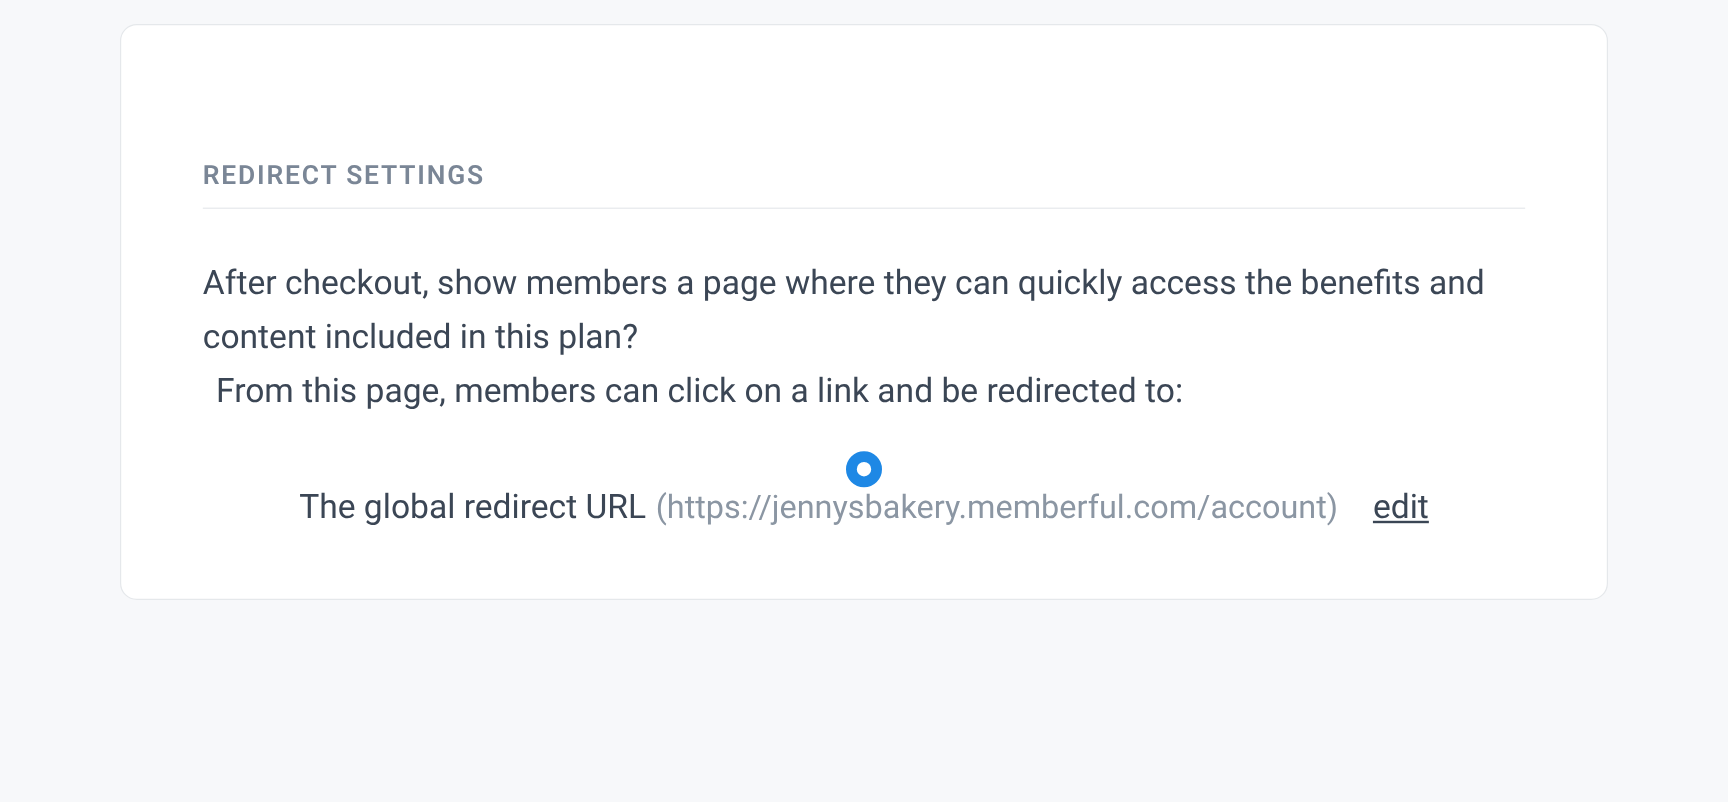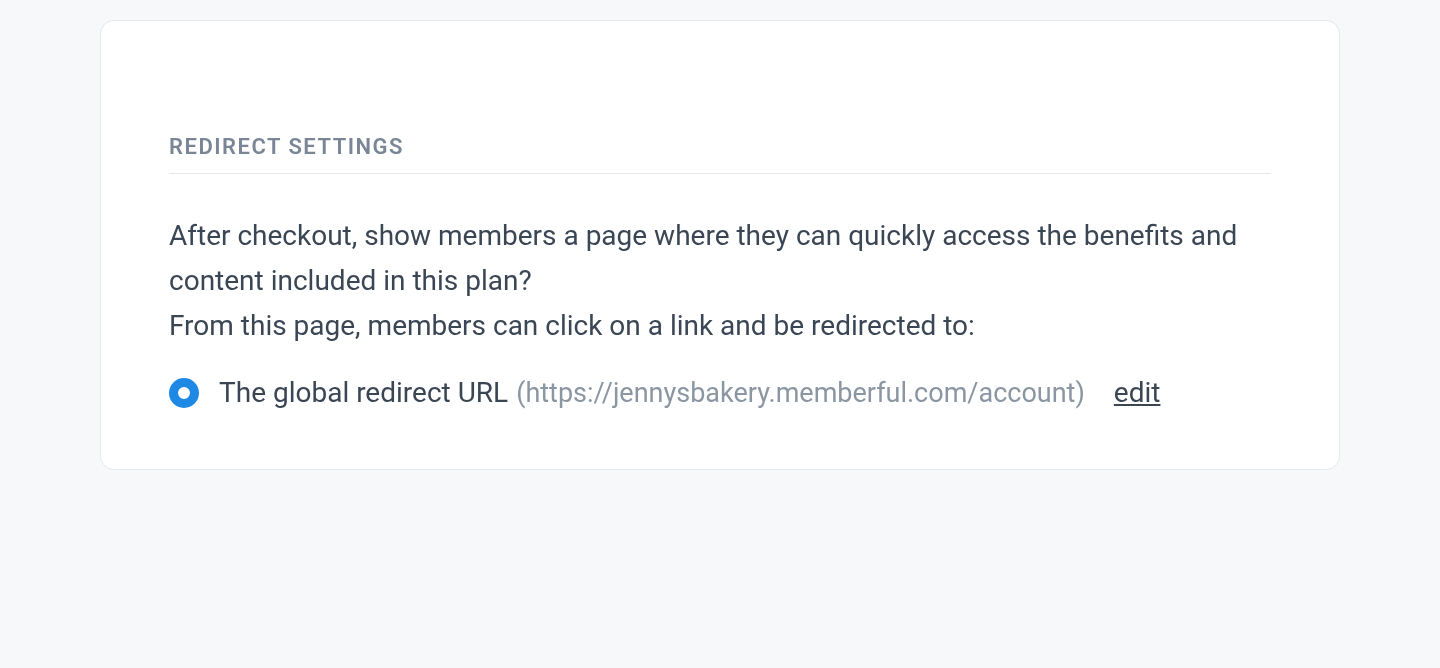--- a/index.html
+++ b/index.html
@@ -59,31 +59,32 @@
       right: 26px;
       top: 50%;
       transform: translateY(-50%);
       pointer-events: none;
     }
     .sub-description {
       font-size: 28px;
       line-height: 1.6;
       color: #3b4655;
       margin-bottom: 28px;
+      margin-left: 11px;
     }
     .radio-group {
       display: flex;
       flex-direction: column;
       gap: 20px;
     }
     .radio-option {
       display: flex;
       align-items: center;
-      gap: 20px;
       cursor: pointer;
+      flex-direction: column;
     }
     .radio-circle {
       width: 30px;
       height: 30px;
       border-radius: 50%;
       flex-shrink: 0;
     }
     .radio-circle.selected {
       border: 9px solid #1e88e5;
       background-color: #ffffff;

